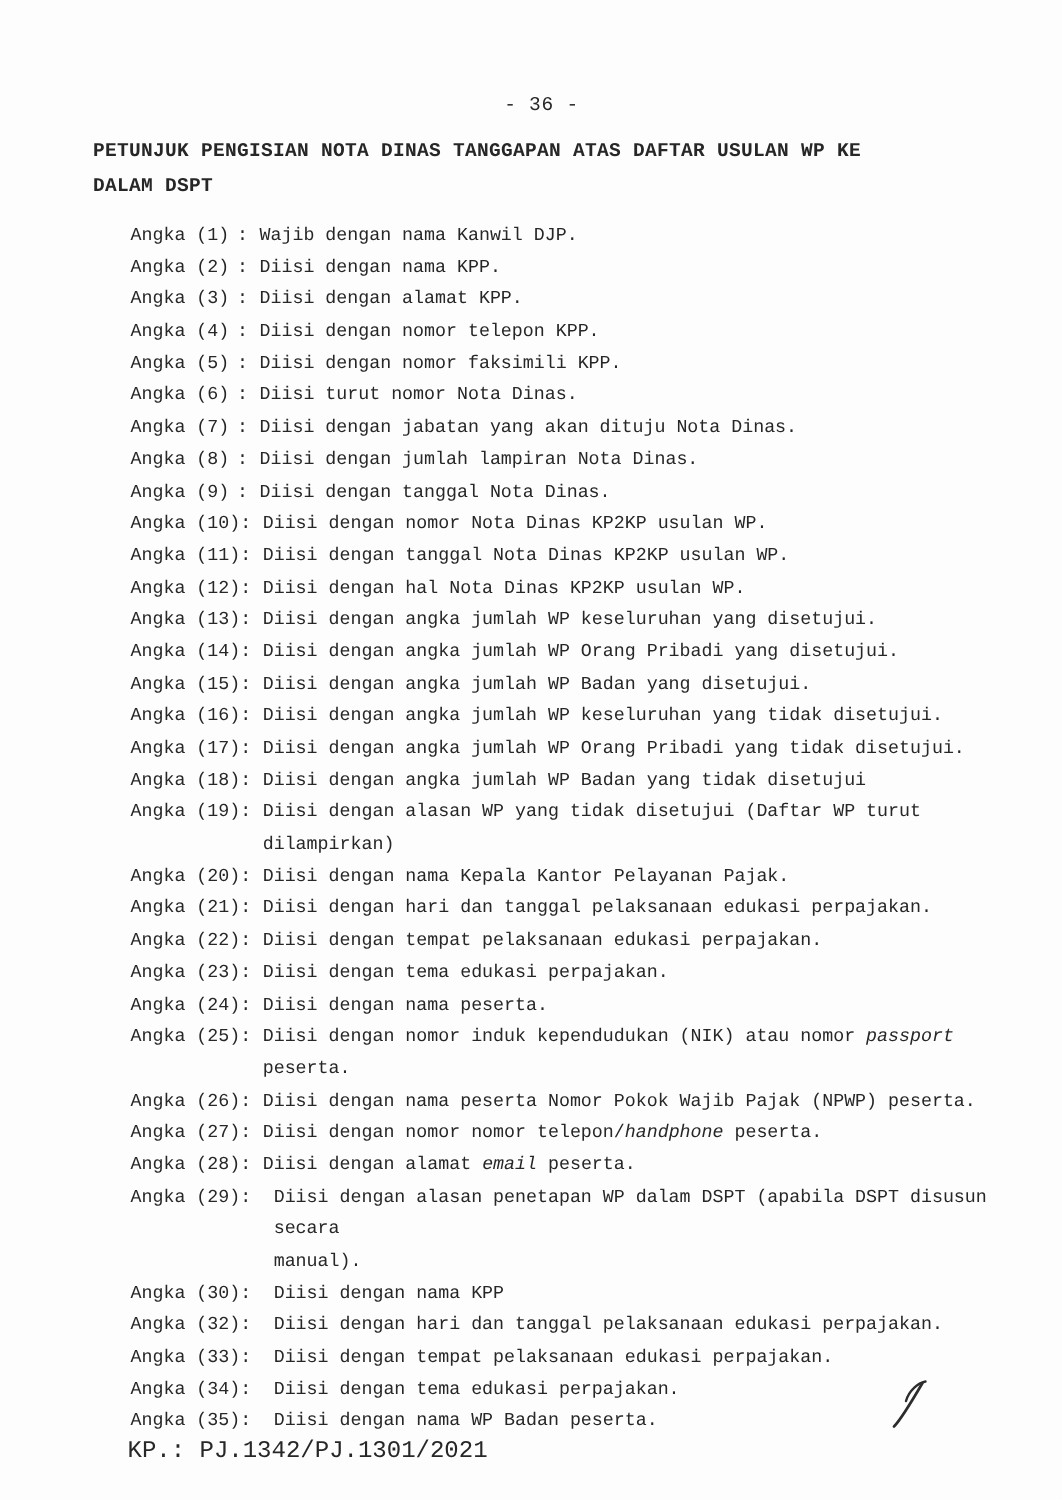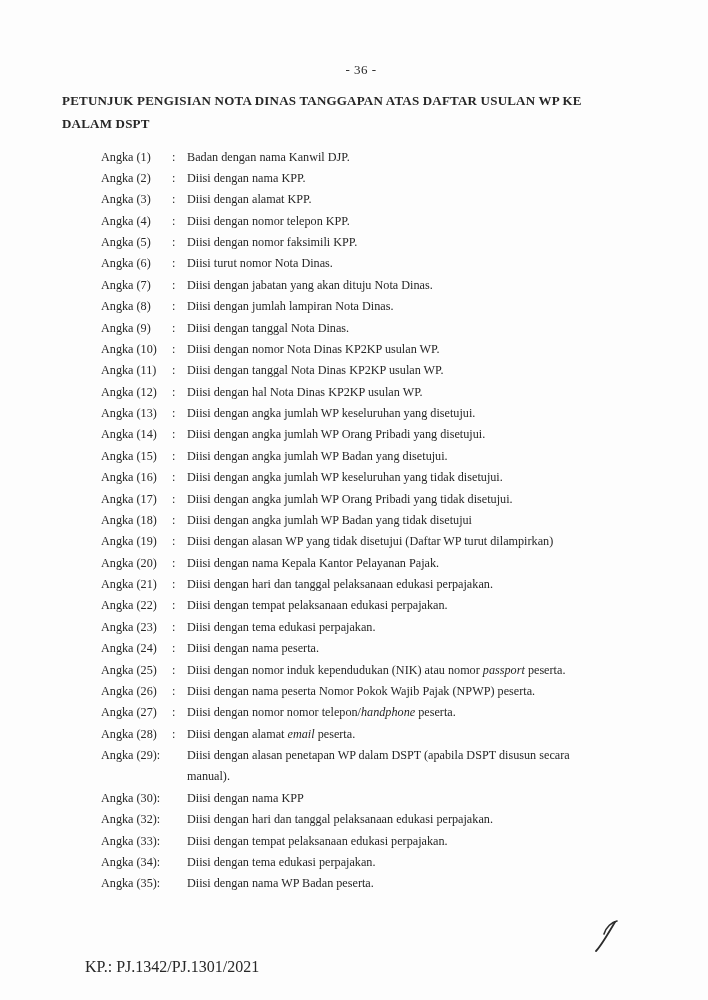--- a/index.html
+++ b/index.html
@@ -1,40 +1,40 @@
 <!DOCTYPE html>
 <html><head>
 <meta charset="utf-8">
 <style>
   html,body { margin:0; padding:0; background:#ffffff; }
   .page {
     position:relative;
     width:708px; height:1000px;
     background:#fdfdfd;
     color:#272727;
-    font-family:Liberation Serif, serif;
+    font-family:Liberation Mono, monospace;
     overflow:hidden;
   }
   .page-number {
     position:absolute; top:62px; left:62px; right:48px;
     text-align:center; font-size:13px; letter-spacing:0.5px;
   }
   .doc-title {
     position:absolute; top:90px; left:62px; right:48px;
     text-align:left; font-weight:700; font-size:13px;
     line-height:22.5px; letter-spacing:0.2px;
   }
   .instruction-list {
     position:absolute; top:146.5px; left:87px; right:48px;
   }
   .row {
     display:flex; align-items:flex-start;
     font-size:12.2px; line-height:21.37px;
   }
-  .lbl { flex:0 0 71px; white-space:nowrap;margin-left:14px; }
+  .lbl { flex:0 0 71px; white-space:nowrap; }
   .sep { flex:0 0 15px; }
   .txt { flex:1; white-space:pre-wrap; }
   .txt i { font-style:italic; }
   .footer-code {
     position:absolute; top:958px; left:85px; font-size:16px;
   }
   .paraf {
     position:absolute; left:592px; top:916px;
   }
 </style>
@@ -47,21 +47,21 @@
 
   <div class="doc-title">
     <div>PETUNJUK PENGISIAN NOTA DINAS TANGGAPAN ATAS DAFTAR USULAN WP KE</div>
     <div>DALAM DSPT</div>
   </div>
 
   <div class="instruction-list">
       <div class="row">
         <span class="lbl">Angka (1)</span>
         <span class="sep">:</span>
-        <span class="txt"><span>Badan dengan nama Kanwil DJP.</span></span>
+        <span class="txt"><span>Wajib dengan nama Kanwil DJP.</span></span>
       </div>
       <div class="row">
         <span class="lbl">Angka (2)</span>
         <span class="sep">:</span>
         <span class="txt"><span>Diisi dengan nama KPP.</span></span>
       </div>
       <div class="row">
         <span class="lbl">Angka (3)</span>
         <span class="sep">:</span>
         <span class="txt"><span>Diisi dengan alamat KPP.</span></span>

